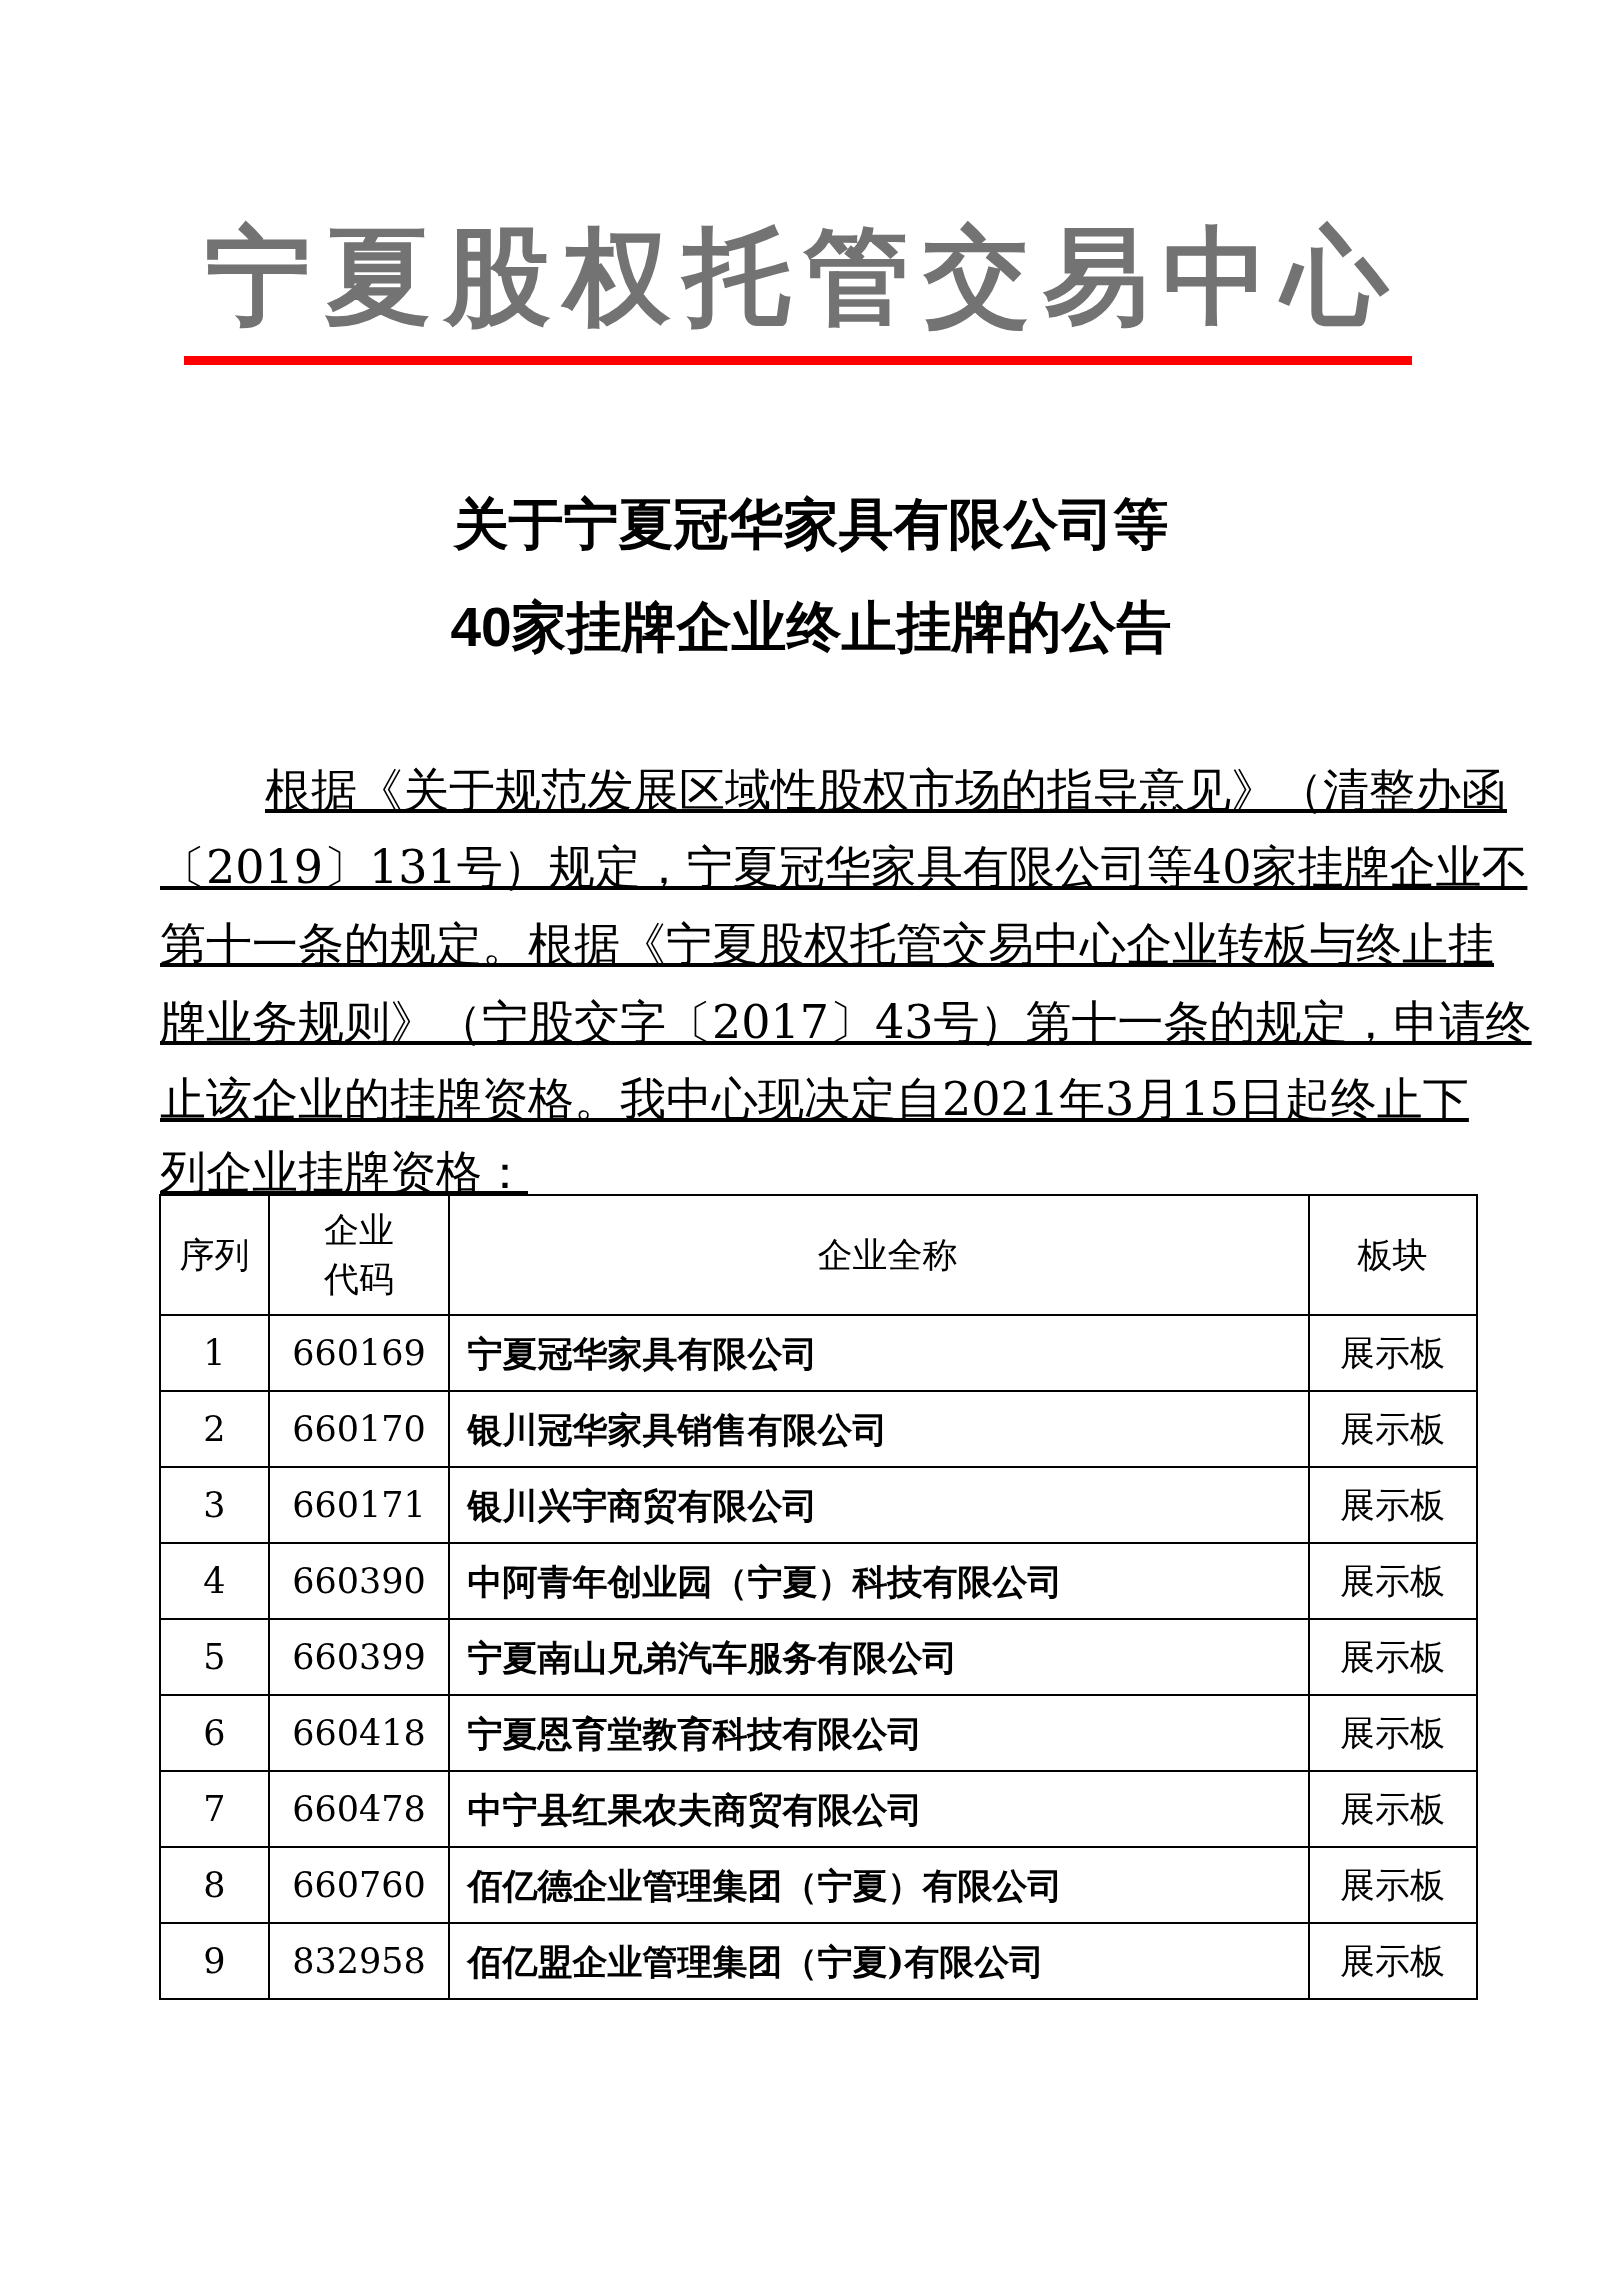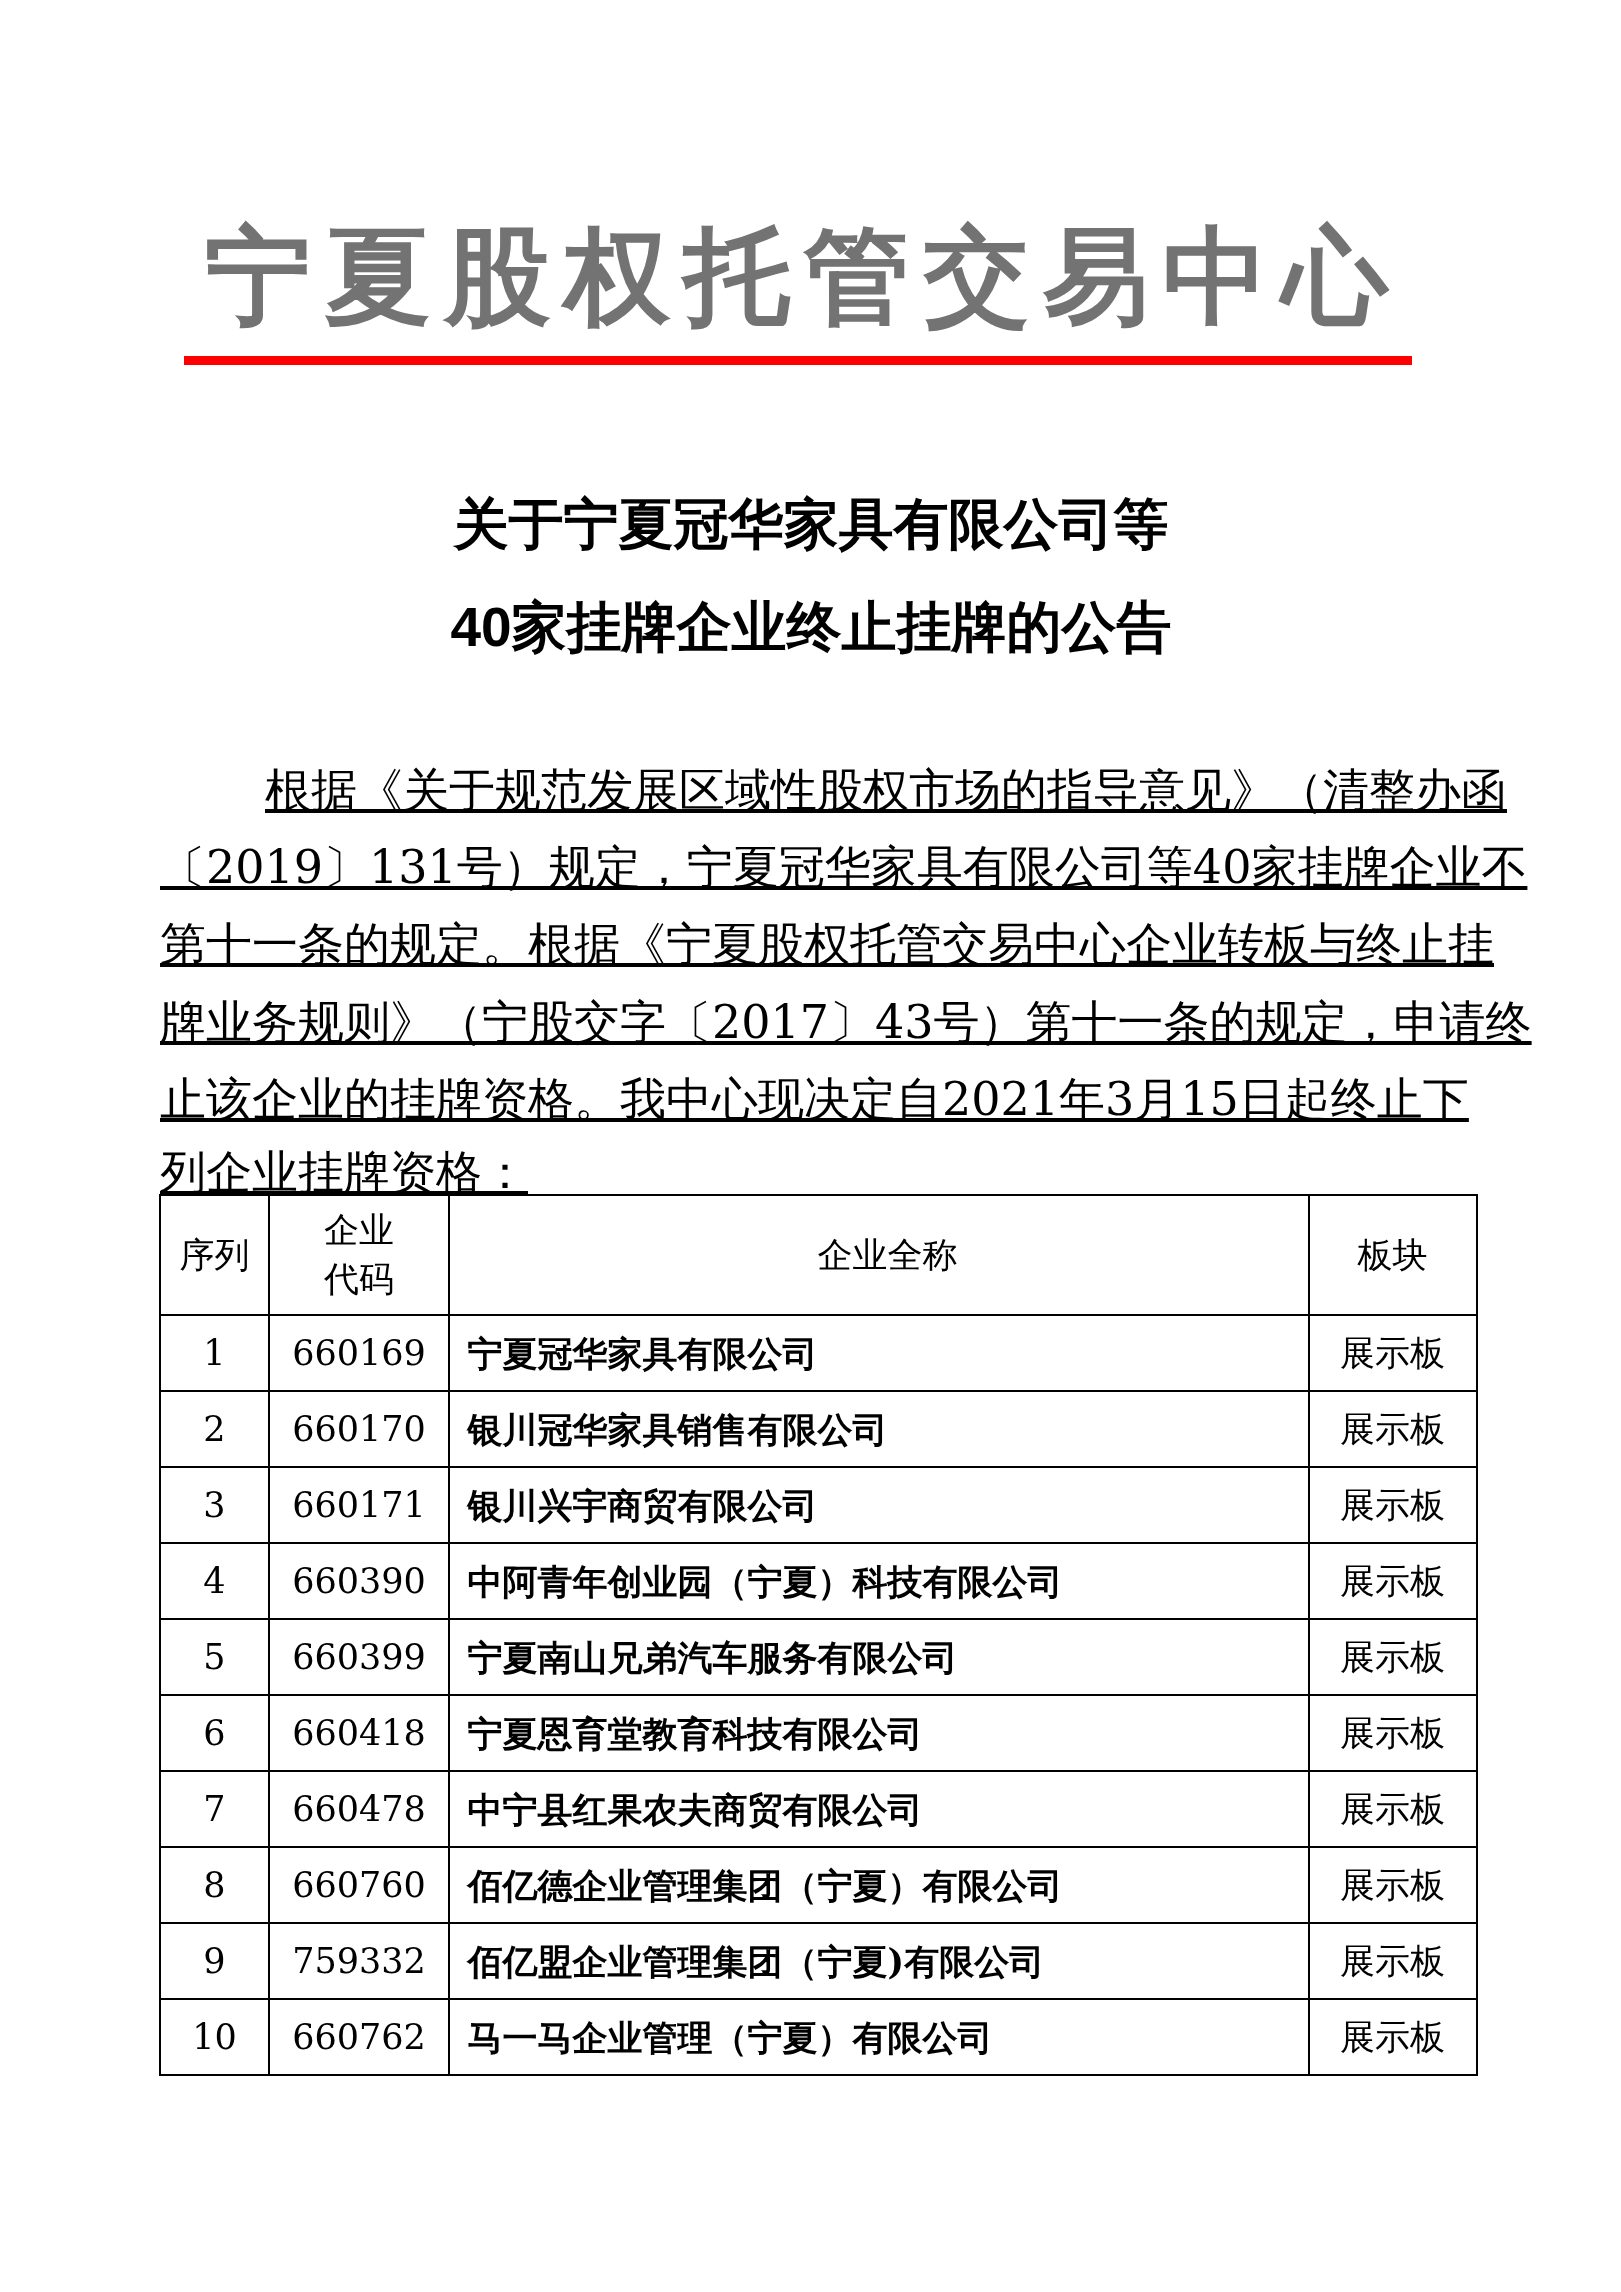--- a/index.html
+++ b/index.html
@@ -168,25 +168,19 @@
       <td class="c-board">展示板</td>
     </tr>
     <tr>
       <td class="c-seq">8</td>
       <td class="c-code">660760</td>
       <td class="c-name">佰亿德企业管理集团（宁夏）有限公司</td>
       <td class="c-board">展示板</td>
     </tr>
     <tr>
       <td class="c-seq">9</td>
-      <td class="c-code">759332</td>
+      <td class="c-code">832958</td>
       <td class="c-name">佰亿盟企业管理集团（宁夏)有限公司</td>
-      <td class="c-board">展示板</td>
-    </tr>
-    <tr>
-      <td class="c-seq">10</td>
-      <td class="c-code">660762</td>
-      <td class="c-name">马一马企业管理（宁夏）有限公司</td>
       <td class="c-board">展示板</td>
     </tr>
   </tbody>
 </table>
 
 
 </body></html>

